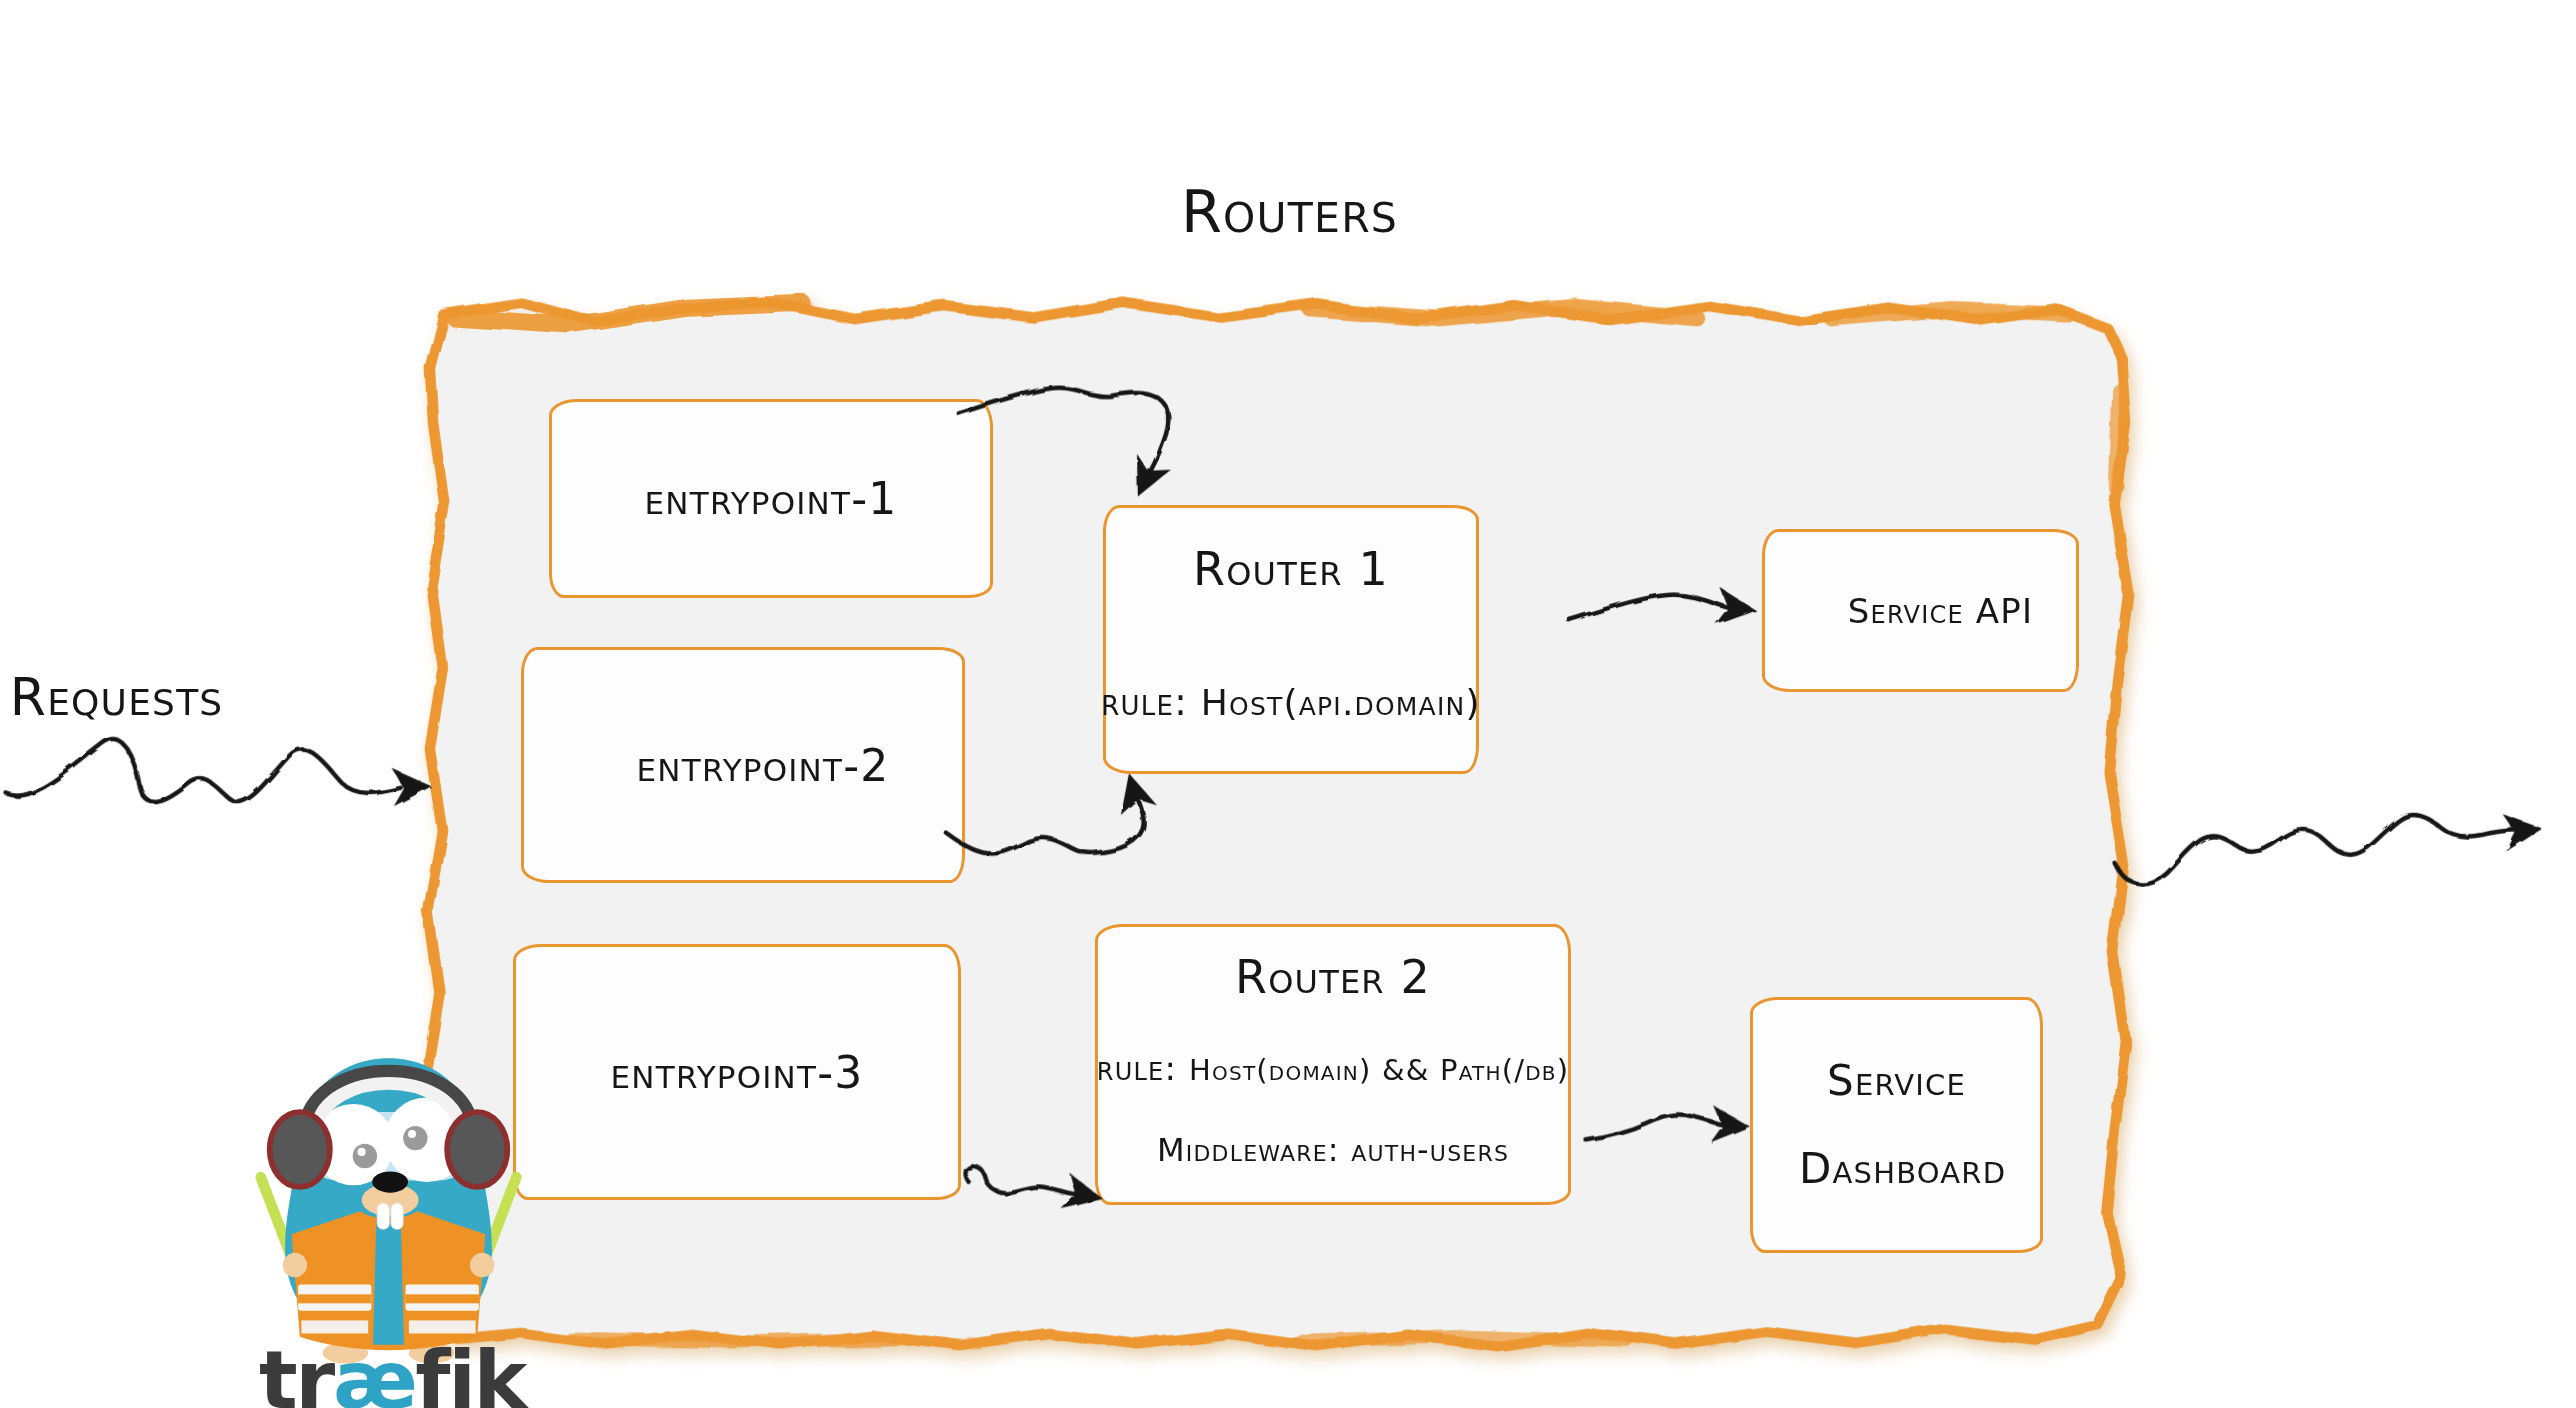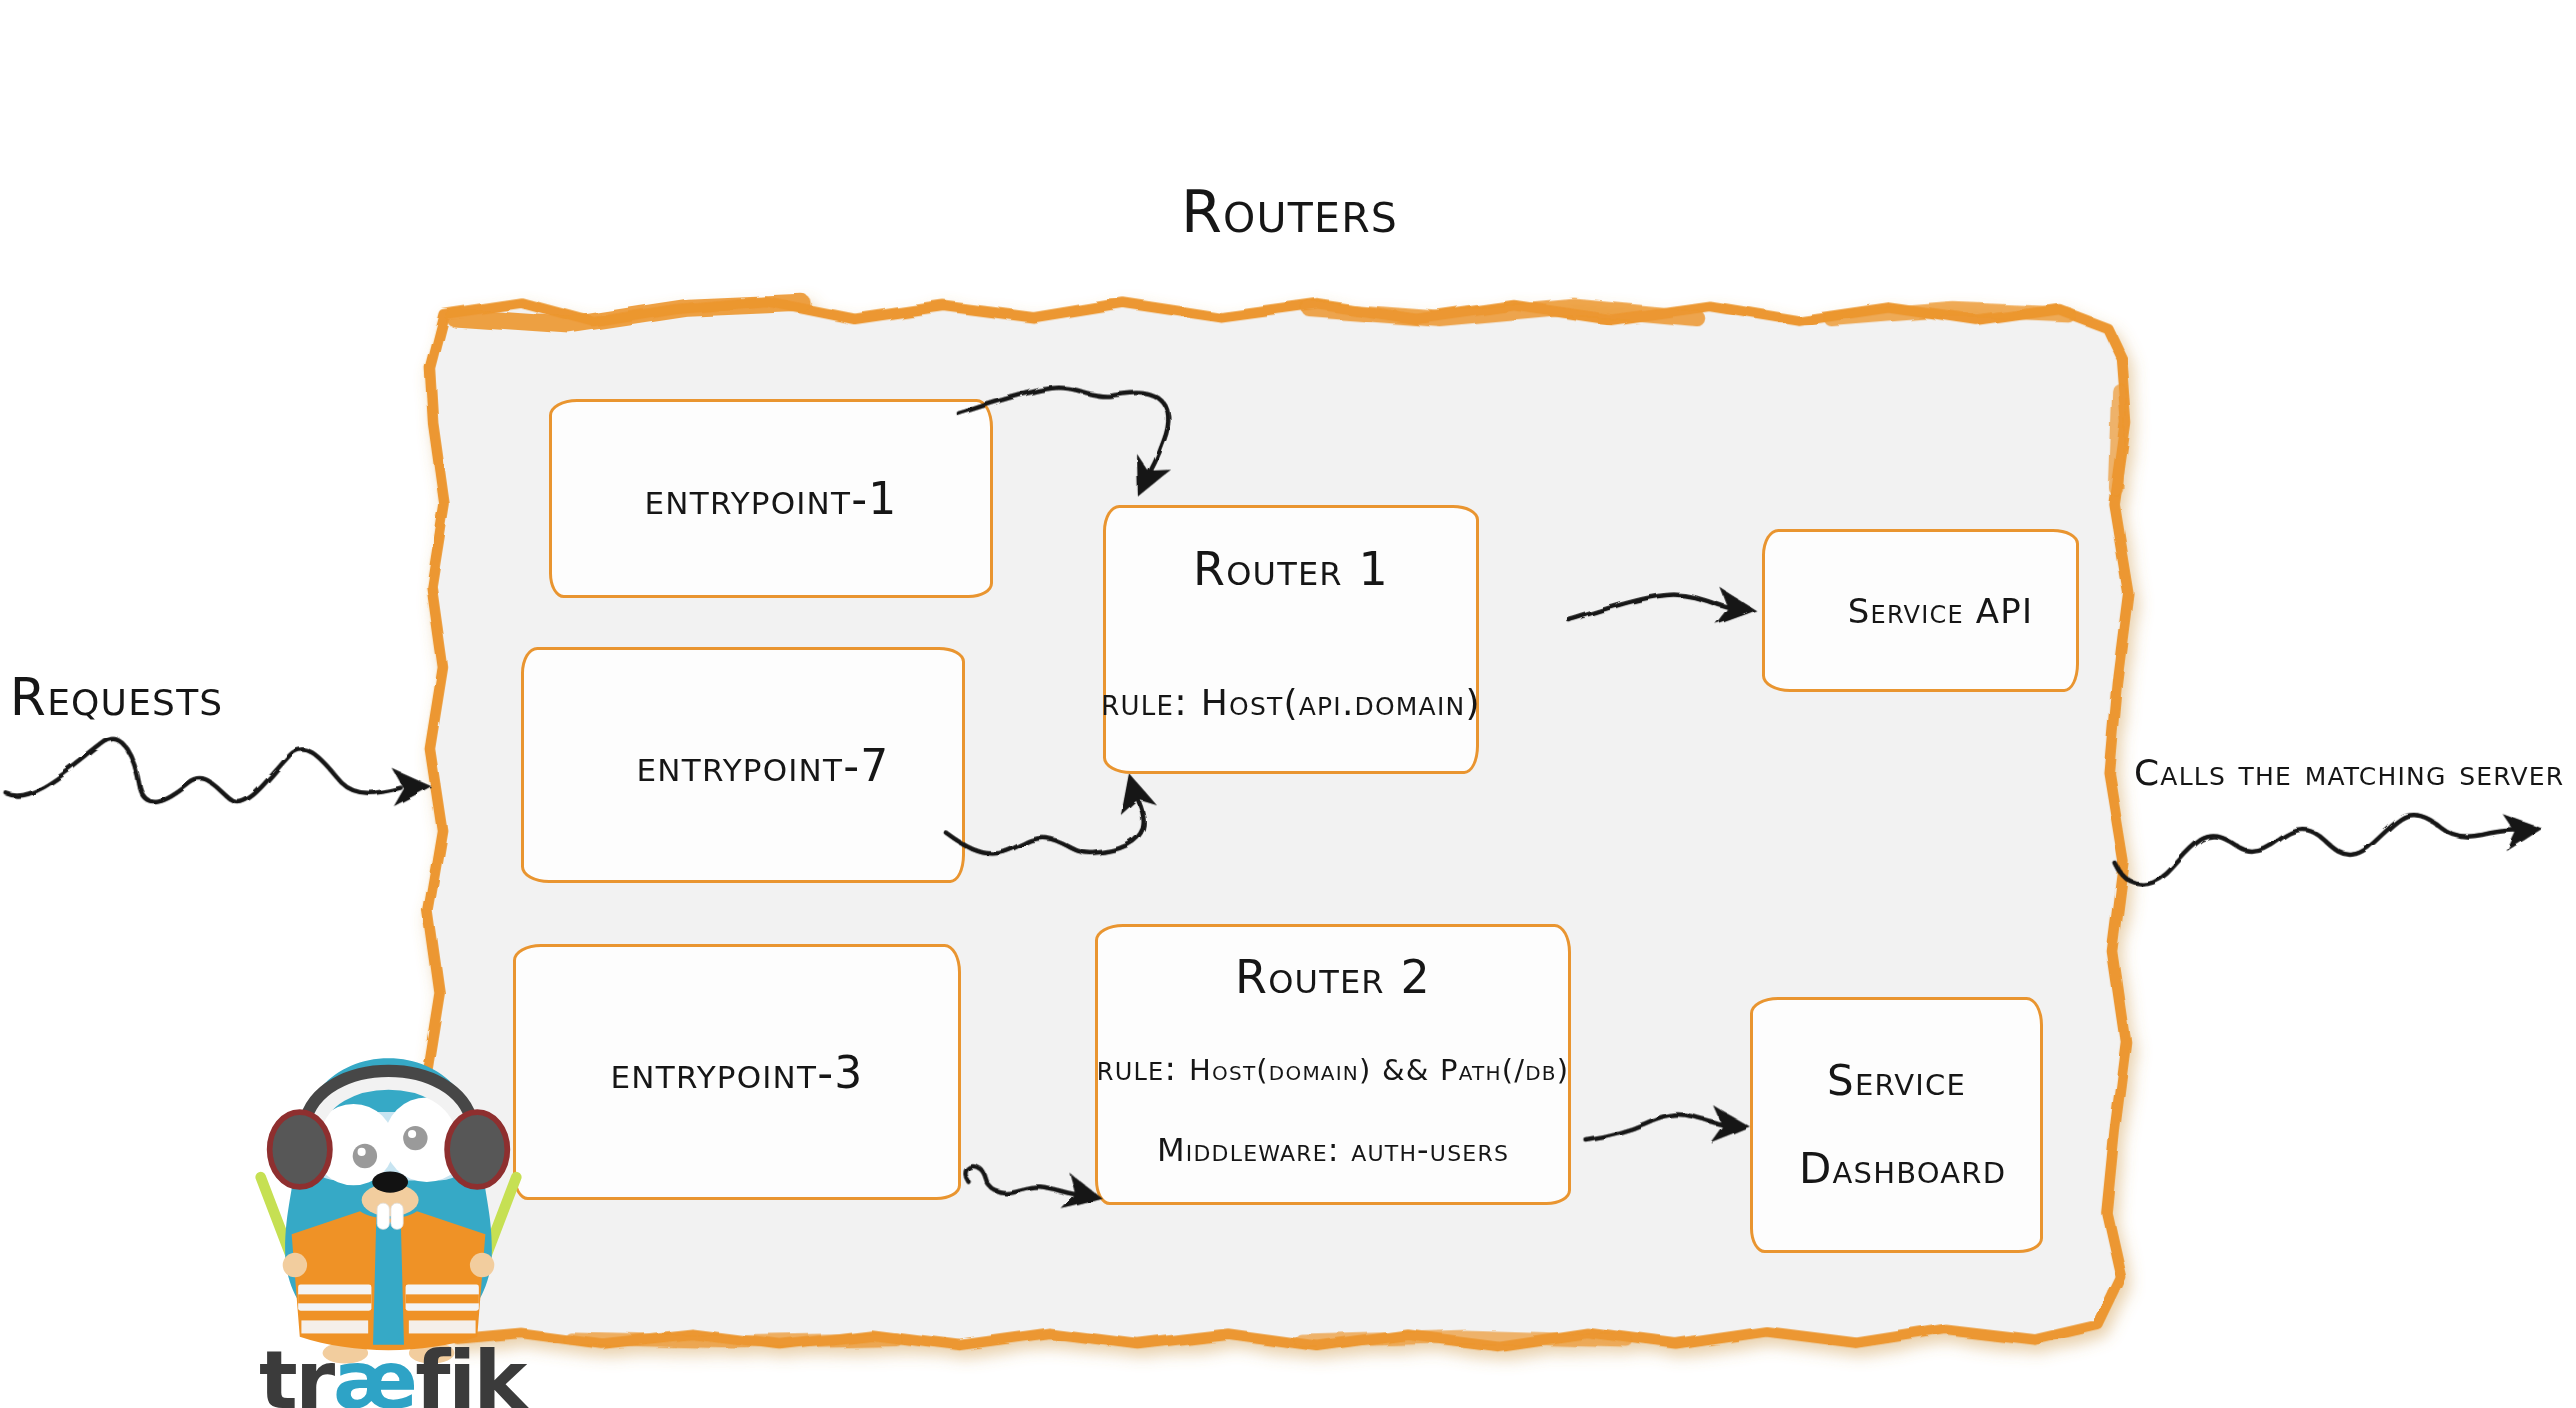--- a/index.html
+++ b/index.html
@@ -71,27 +71,26 @@
         <path d="M 700 1644 L 900 1649 L 1100 1645" stroke-width="16" opacity="0.75"></path>
         <path d="M 1600 1648 L 1800 1642 L 2000 1648" stroke-width="16" opacity="0.7"></path>
         <path d="M 2604 480 L 2600 600" stroke-width="18" opacity="0.7"></path>
         <path d="M 530 1540 L 538 1440" stroke-width="16" opacity="0.6"></path>
       </g>
     </g>
   </svg>
 
   <div class="txt title">Routers</div>
   <div class="txt requests">Requests</div>
-  <div class="txt calls">Calls the matching server</div>
 
   <div class="box wob-a ep1">
     <span>entrypoint-1</span>
   </div>
   <div class="box wob-b ep2">
-    <span>entrypoint-7</span>
+    <span>entrypoint-2</span>
   </div>
   <div class="box wob-a ep3">
     <span>entrypoint-3</span>
   </div>
 
   <div class="box wob-b r1">
     <div class="router-name">Router 1</div>
     <div class="rule-line">
       <span class="rule-label">rule:</span>
       <span class="rule-value">Host(api.domain)</span>

